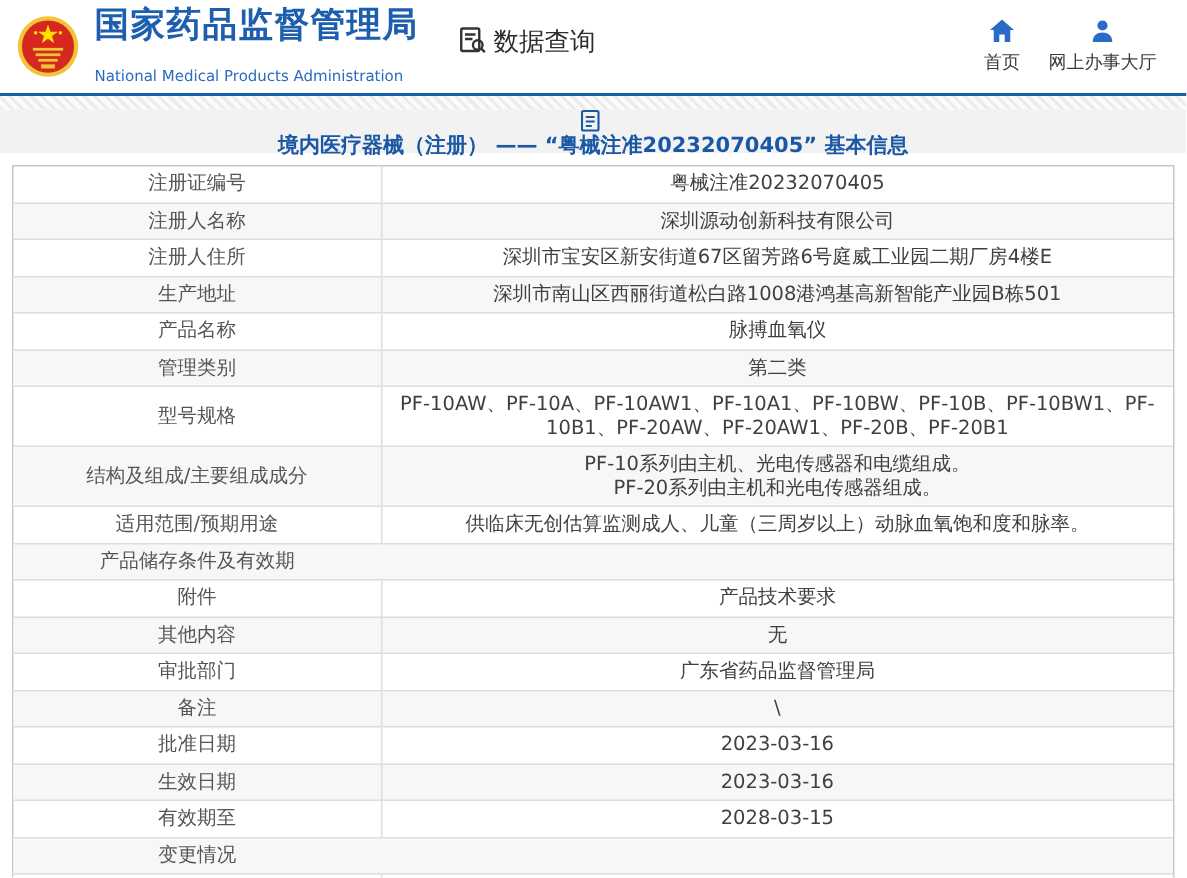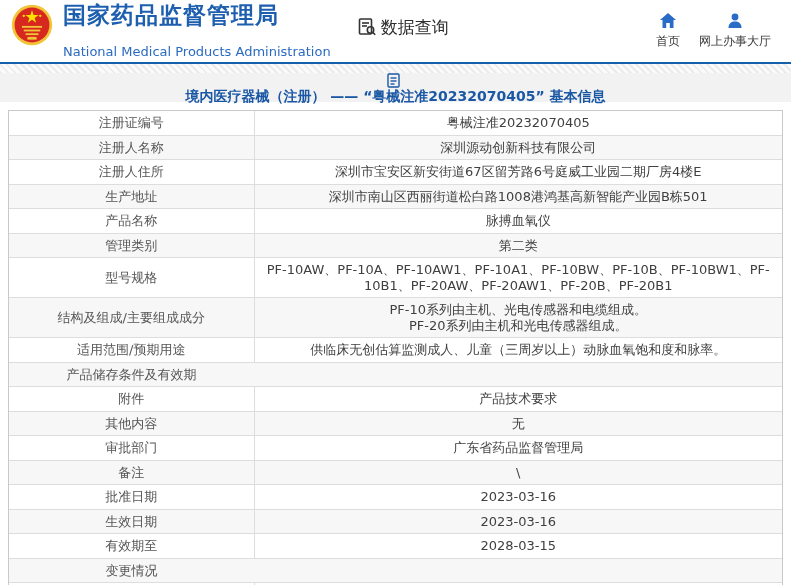--- a/index.html
+++ b/index.html
@@ -7,25 +7,25 @@
   body {
     width: 791px; height: 585px; overflow: hidden;
     font-family: "DejaVu Sans", "Liberation Sans", sans-serif;
     color:#333;
   }
   
   .header {
     height: 62px; display:flex; align-items:center;
     padding: 0 14px 0 10px; background:#fff;
   }
-  .brand { display:flex; cursor:pointer; }
+  .brand { display:flex; align-items:center; cursor:pointer; }
   .emblem { width:44px; height:44px; flex:0 0 44px; }
   .brand-text { margin-left:9px; }
   .brand-title { font-size:23px; font-weight:bold; color:#1d5fae; letter-spacing:1px; line-height:1.1; }
-  .brand-subtitle { font-size:13px; color:#2a6bc0; margin-top:16px; }
+  .brand-subtitle { font-size:10px; color:#2a6bc0; margin-top:16px; }
   .section-tag { display:flex; align-items:center; margin-left:26px; margin-top:-8px; cursor:pointer; }
   .section-tag .icon { width:20px; height:20px; margin-right:4px; }
   .section-label { font-size:17px; color:#2d2d2d; }
   .top-nav { margin-left:auto; display:flex; gap:19px; padding-right:6px; }
   .nav-item { display:flex; flex-direction:column; align-items:center; text-decoration:none; cursor:pointer; }
   .nav-icon { width:18px; height:18px; }
   .nav-label { font-size:12px; color:#3a3a3a; margin-top:3px; }
   
   .blue-line { height:2px; background:#1460ab; }
   .stripe {

